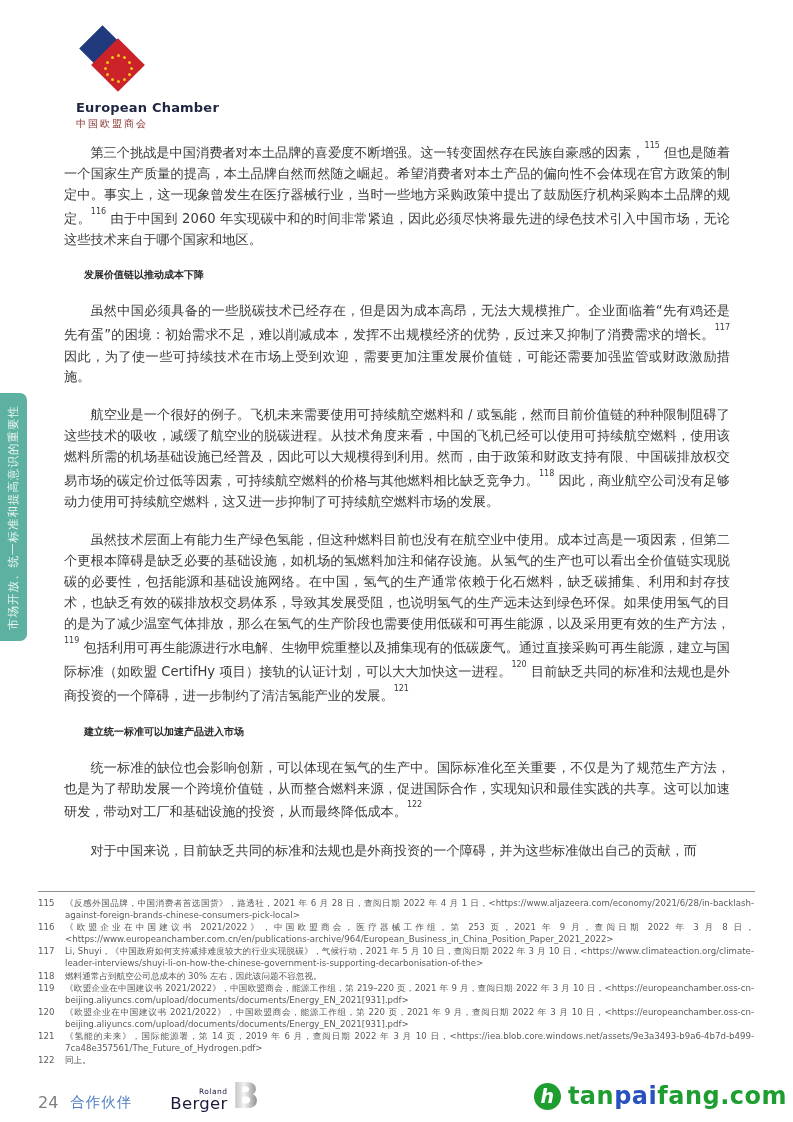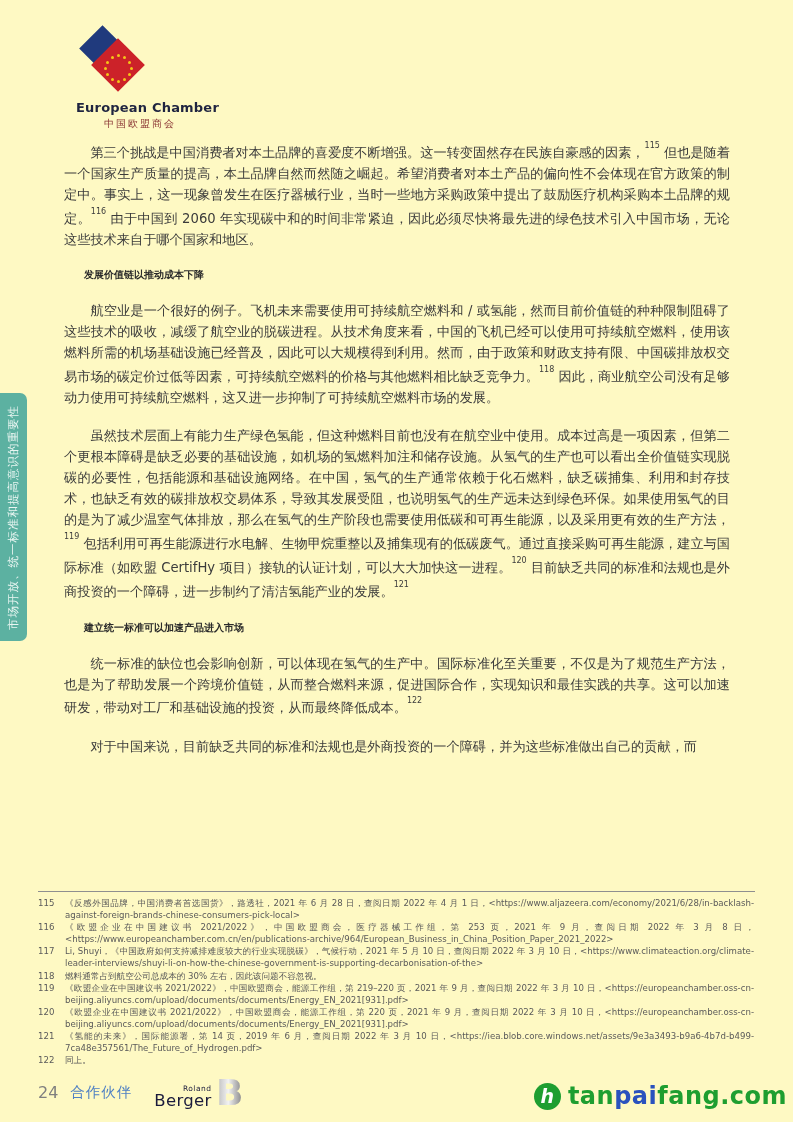--- a/index.html
+++ b/index.html
@@ -1,30 +1,30 @@
 <!DOCTYPE html>
 <html><head>
 <meta charset="utf-8">
 <style>
   html,body{margin:0;padding:0;background:#e8e8e8;}
   .page{
-    position:relative;width:793px;height:1122px;background:#fef9c3;
+    position:relative;width:793px;height:1122px;background:#ffffff;
     font-family:"DejaVu Sans","Liberation Sans",sans-serif;overflow:hidden;
     margin:0 auto;
   }
   
   .logo{position:absolute;left:76px;top:24px;width:150px;}
   .logo-mark{position:relative;width:80px;height:76px;margin-left:2px;}
   .diamond{position:absolute;}
   .diamond.blue{left:8px;top:8px;width:33px;height:33px;background:#203a7d;transform:rotate(45deg);}
   .diamond.red{left:21px;top:22px;width:38px;height:38px;background:#cc2229;transform:rotate(45deg);}
   .stars{position:absolute;left:0;top:0;width:80px;height:76px;}
   .stars i{position:absolute;width:3px;height:3px;background:#f5c518;border-radius:50%;}
   .logo-name{font-size:13px;font-weight:bold;color:#1f2440;letter-spacing:.2px;white-space:nowrap;}
-  .logo-name-cn{font-size:10px;color:#8b3634;text-align:center;width:128px;margin-top:2px;letter-spacing:2px;}
+  .logo-name-cn{font-size:10px;color:#8b3634;width:128px;margin-top:2px;letter-spacing:2px;}
   
   .side-tab{
     position:absolute;left:0;top:393px;width:27px;height:248px;background:#5cb1a1;
     border-radius:0 7px 7px 0;display:flex;align-items:center;justify-content:center;
   }
   .side-tab span{
     transform:rotate(-90deg);white-space:nowrap;color:#eaf6f2;font-size:11.5px;letter-spacing:1px;
   }
   
   .content{position:absolute;left:64px;top:140px;width:666px;color:#3b3b3b;}
@@ -34,23 +34,23 @@
   .para sup{font-size:8px;position:relative;top:-4px;text-indent:0;}
   .subhead{
     font-size:10px;font-weight:bold;color:#2a2a2a;margin:14px 0 19px 0;text-indent:2em;
   }
   
   .fnline{position:absolute;left:38px;top:891px;width:717px;height:0;border-top:1px solid #8f8f8f;}
   .footnotes{position:absolute;left:38px;top:897px;width:716px;color:#5a5a5a;}
   .fn{position:relative;padding-left:27px;font-size:8.6px;line-height:12.1px;text-align:justify;}
   .fn-num{position:absolute;left:0;top:0;}
   
-  .footer{position:absolute;left:38px;top:1072px;height:40px;display:flex;align-items:center;}
+  .footer{position:absolute;left:38px;top:1072px;height:40px;display:flex;align-items:flex-end;}
   .page-num{font-size:16px;color:#7f7f7f;margin-right:12px;}
-  .page-label{font-size:14.5px;color:#4d7fc4;letter-spacing:1px;margin-right:22px;}
+  .page-label{font-size:14.5px;color:#4d7fc4;letter-spacing:1px;margin-right:38px;}
   .rb{display:flex;align-items:flex-end;}
   .rb-text{text-align:right;line-height:1;margin-right:4px;}
   .rb-top{font-size:7.5px;color:#1a1a3c;letter-spacing:.5px;}
   .rb-bottom{font-size:16.5px;color:#1a1a3c;letter-spacing:.3px;}
   .rb-mark{width:30px;height:34px;}
   
   .watermark{position:absolute;right:6px;top:1082px;display:flex;align-items:center;}
   .wm-icon{
     width:27px;height:27px;border-radius:50%;background:#1e9e30;color:#ffffff;
     display:flex;align-items:center;justify-content:center;
@@ -88,20 +88,21 @@
     <div class="logo-name-cn">中国欧盟商会</div>
   </div>
 
   <div class="side-tab">
     <span>市场开放、统一标准和提高意识的重要性</span>
   </div>
 
   <div class="content">
     <p class="para">第三个挑战是中国消费者对本土品牌的喜爱度不断增强。这一转变固然存在民族自豪感的因素，<sup>115</sup> 但也是随着一个国家生产质量的提高，本土品牌自然而然随之崛起。希望消费者对本土产品的偏向性不会体现在官方政策的制定中。事实上，这一现象曾发生在医疗器械行业，当时一些地方采购政策中提出了鼓励医疗机构采购本土品牌的规定。<sup>116</sup> 由于中国到 2060 年实现碳中和的时间非常紧迫，因此必须尽快将最先进的绿色技术引入中国市场，无论这些技术来自于哪个国家和地区。</p>
     <div class="subhead">发展价值链以推动成本下降</div>
+    <p class="para">虽然中国必须具备的一些脱碳技术已经存在，但是因为成本高昂，无法大规模推广。企业面临着“先有鸡还是先有蛋”的困境：初始需求不足，难以削减成本，发挥不出规模经济的优势，反过来又抑制了消费需求的增长。<sup>117</sup> 因此，为了使一些可持续技术在市场上受到欢迎，需要更加注重发展价值链，可能还需要加强监管或财政激励措施。</p>
     <p class="para">航空业是一个很好的例子。飞机未来需要使用可持续航空燃料和 / 或氢能，然而目前价值链的种种限制阻碍了这些技术的吸收，减缓了航空业的脱碳进程。从技术角度来看，中国的飞机已经可以使用可持续航空燃料，使用该燃料所需的机场基础设施已经普及，因此可以大规模得到利用。然而，由于政策和财政支持有限、中国碳排放权交易市场的碳定价过低等因素，可持续航空燃料的价格与其他燃料相比缺乏竞争力。<sup>118</sup> 因此，商业航空公司没有足够动力使用可持续航空燃料，这又进一步抑制了可持续航空燃料市场的发展。</p>
     <p class="para">虽然技术层面上有能力生产绿色氢能，但这种燃料目前也没有在航空业中使用。成本过高是一项因素，但第二个更根本障碍是缺乏必要的基础设施，如机场的氢燃料加注和储存设施。从氢气的生产也可以看出全价值链实现脱碳的必要性，包括能源和基础设施网络。在中国，氢气的生产通常依赖于化石燃料，缺乏碳捕集、利用和封存技术，也缺乏有效的碳排放权交易体系，导致其发展受阻，也说明氢气的生产远未达到绿色环保。如果使用氢气的目的是为了减少温室气体排放，那么在氢气的生产阶段也需要使用低碳和可再生能源，以及采用更有效的生产方法，<sup>119</sup> 包括利用可再生能源进行水电解、生物甲烷重整以及捕集现有的低碳废气。通过直接采购可再生能源，建立与国际标准（如欧盟 CertifHy 项目）接轨的认证计划，可以大大加快这一进程。<sup>120</sup> 目前缺乏共同的标准和法规也是外商投资的一个障碍，进一步制约了清洁氢能产业的发展。<sup>121</sup></p>
     <div class="subhead">建立统一标准可以加速产品进入市场</div>
     <p class="para">统一标准的缺位也会影响创新，可以体现在氢气的生产中。国际标准化至关重要，不仅是为了规范生产方法，也是为了帮助发展一个跨境价值链，从而整合燃料来源，促进国际合作，实现知识和最佳实践的共享。这可以加速研发，带动对工厂和基础设施的投资，从而最终降低成本。<sup>122</sup></p>
     <p class="para">对于中国来说，目前缺乏共同的标准和法规也是外商投资的一个障碍，并为这些标准做出自己的贡献，而</p>
   </div>
 
   <div class="fnline"></div>
   <div class="footnotes">
     <div class="fn"><span class="fn-num">115</span><span class="fn-text">《反感外国品牌，中国消费者首选国货》，路透社，2021 年 6 月 28 日，查阅日期 2022 年 4 月 1 日，&lt;https://www.aljazeera.com/economy/2021/6/28/in-backlash-against-foreign-brands-chinese-consumers-pick-local&gt;</span></div>

